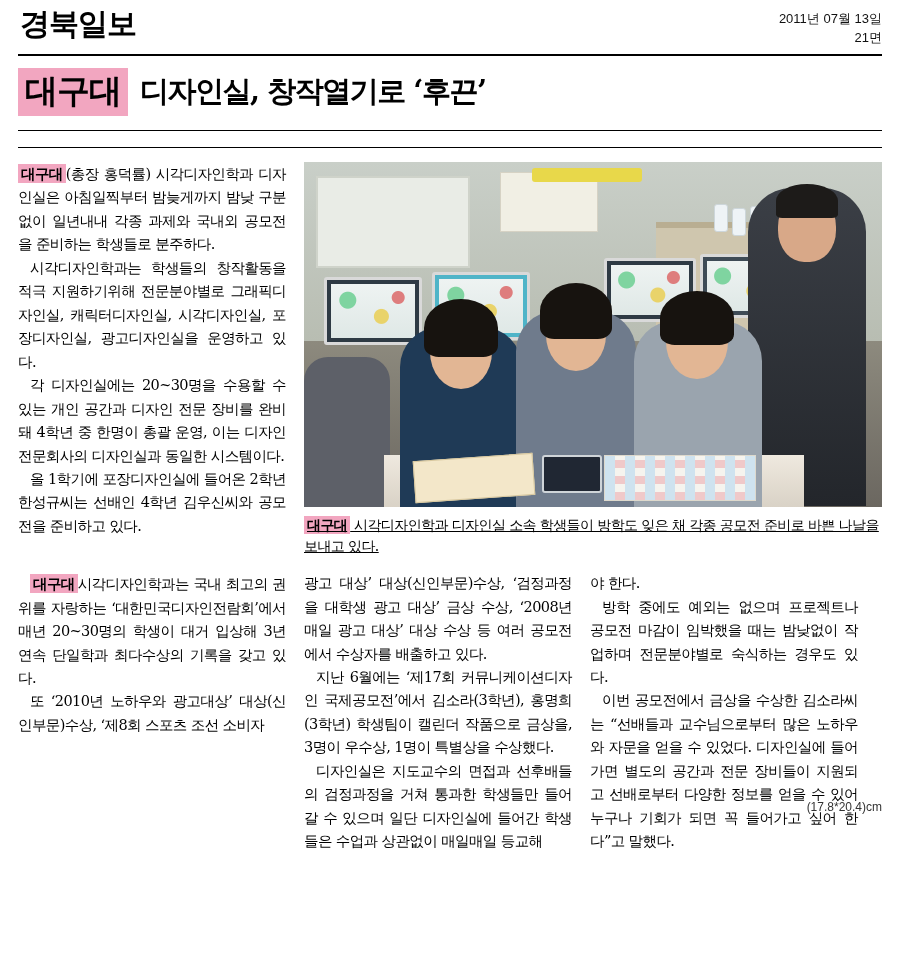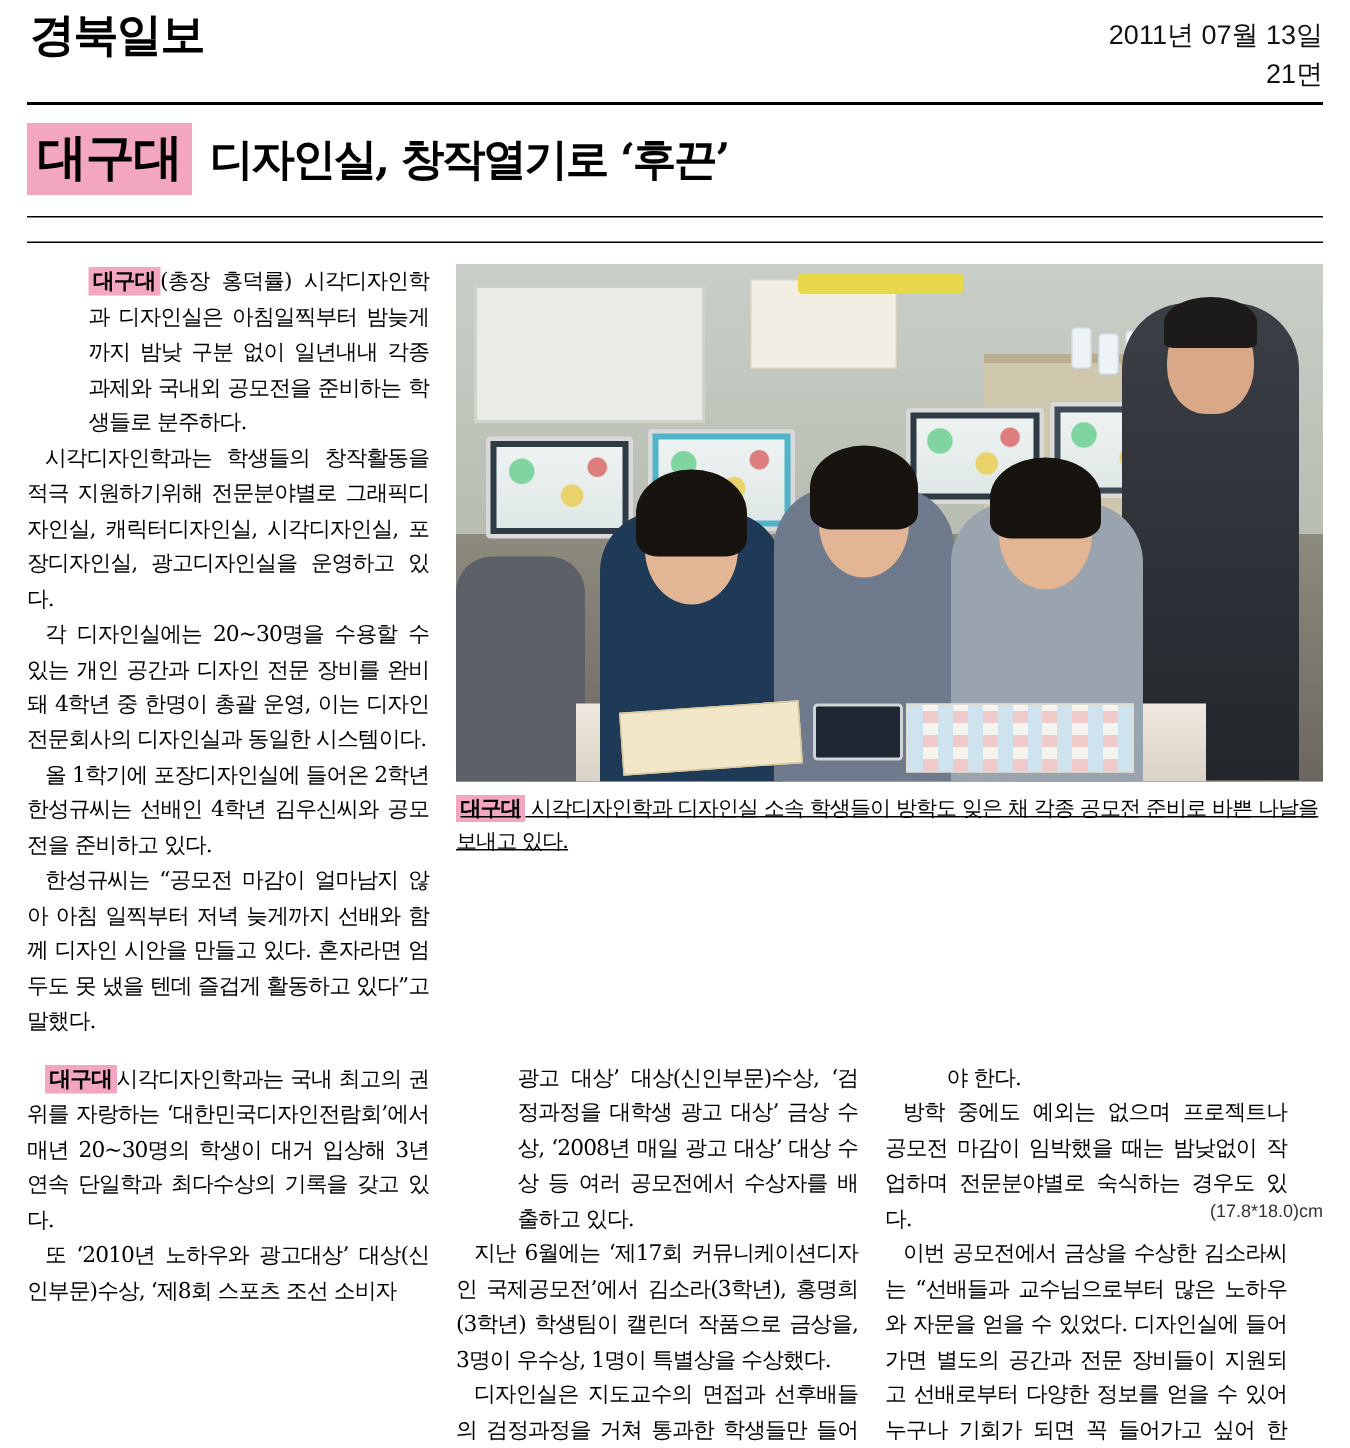--- a/index.html
+++ b/index.html
@@ -32,21 +32,21 @@
   .paper-name {
     font-family: "DejaVu Serif", serif;
     font-weight: bold;
     font-size: 30px;
     letter-spacing: -1px;
     line-height: 1.05;
     padding-left: 2px;
   }
   .issue-info {
     text-align: right;
-    font-size: 18px;
+    font-size: 13px;
     line-height: 1.45;
     color: #111;
     padding-top: 2px;
     font-family: "Liberation Sans", sans-serif;
   }
   .rule-thick {
     border-top: 2px solid #000;
     margin: 2px 0 0 0;
   }
   
@@ -104,21 +104,20 @@
     text-align: justify;
     letter-spacing: -0.6px;
     font-family: "DejaVu Serif", serif;
   }
   .col p {
     margin: 0 0 0 0;
     text-indent: 12px;
   }
   .col p.first {
     text-indent: 0;
-    margin-left: 41px;
   }
   .col-1 {
     width: 268px;
     flex: 0 0 268px;
   }
   .photo-block {
     flex: 1 1 auto;
     width: 578px;
     text-decoration: underline;
   }
@@ -290,21 +289,20 @@
 
   <div class="content">
 
     <div class="top-block">
 
       <div class="col col-1">
         <p class="first"><span class="tag-inline">대구대</span><span>(총장 홍덕률) 시각디자인학과 디자인실은 아침일찍부터 밤늦게까지 밤낮 구분 없이 일년내내 각종 과제와 국내외 공모전을 준비하는 학생들로 분주하다.</span></p>
         <p>시각디자인학과는 학생들의 창작활동을 적극 지원하기위해 전문분야별로 그래픽디자인실, 캐릭터디자인실, 시각디자인실, 포장디자인실, 광고디자인실을 운영하고 있다.</p>
         <p>각 디자인실에는 20~30명을 수용할 수 있는 개인 공간과 디자인 전문 장비를 완비돼 4학년 중 한명이 총괄 운영, 이는 디자인 전문회사의 디자인실과 동일한 시스템이다.</p>
         <p>올 1학기에 포장디자인실에 들어온 2학년 한성규씨는 선배인 4학년 김우신씨와 공모전을 준비하고 있다.</p>
-        <p>한성규씨는 “공모전 마감이 얼마남지 않아 아침 일찍부터 저녁 늦게까지 선배와 함께 디자인 시안을 만들고 있다. 혼자라면 엄두도 못 냈을 텐데 즐겁게 활동하고 있다”고 말했다.</p>
       </div>
 
       <div class="photo-block">
         <div class="photo">
           <div class="ph-wall"></div>
           <div class="ph-floor"></div>
           <div class="ph-board"></div>
           <div class="ph-board2"></div>
           <div class="ph-yellowbar"></div>
           <div class="ph-shelf"></div>
@@ -365,14 +363,14 @@
       <div class="col">
         <p class="first">야 한다.</p>
         <p>방학 중에도 예외는 없으며 프로젝트나 공모전 마감이 임박했을 때는 밤낮없이 작업하며 전문분야별로 숙식하는 경우도 있다.</p>
         <p>이번 공모전에서 금상을 수상한 김소라씨는 “선배들과 교수님으로부터 많은 노하우와 자문을 얻을 수 있었다. 디자인실에 들어가면 별도의 공간과 전문 장비들이 지원되고 선배로부터 다양한 정보를 얻을 수 있어 누구나 기회가 되면 꼭 들어가고 싶어 한다”고 말했다.</p>
 
       </div>
 
     </div>
   </div>
 
-  <div class="footer-note">(17.8*18.0)cm</div>
+  <div class="footer-note">(17.8*20.4)cm</div>
 </div>
 
 </body></html>

